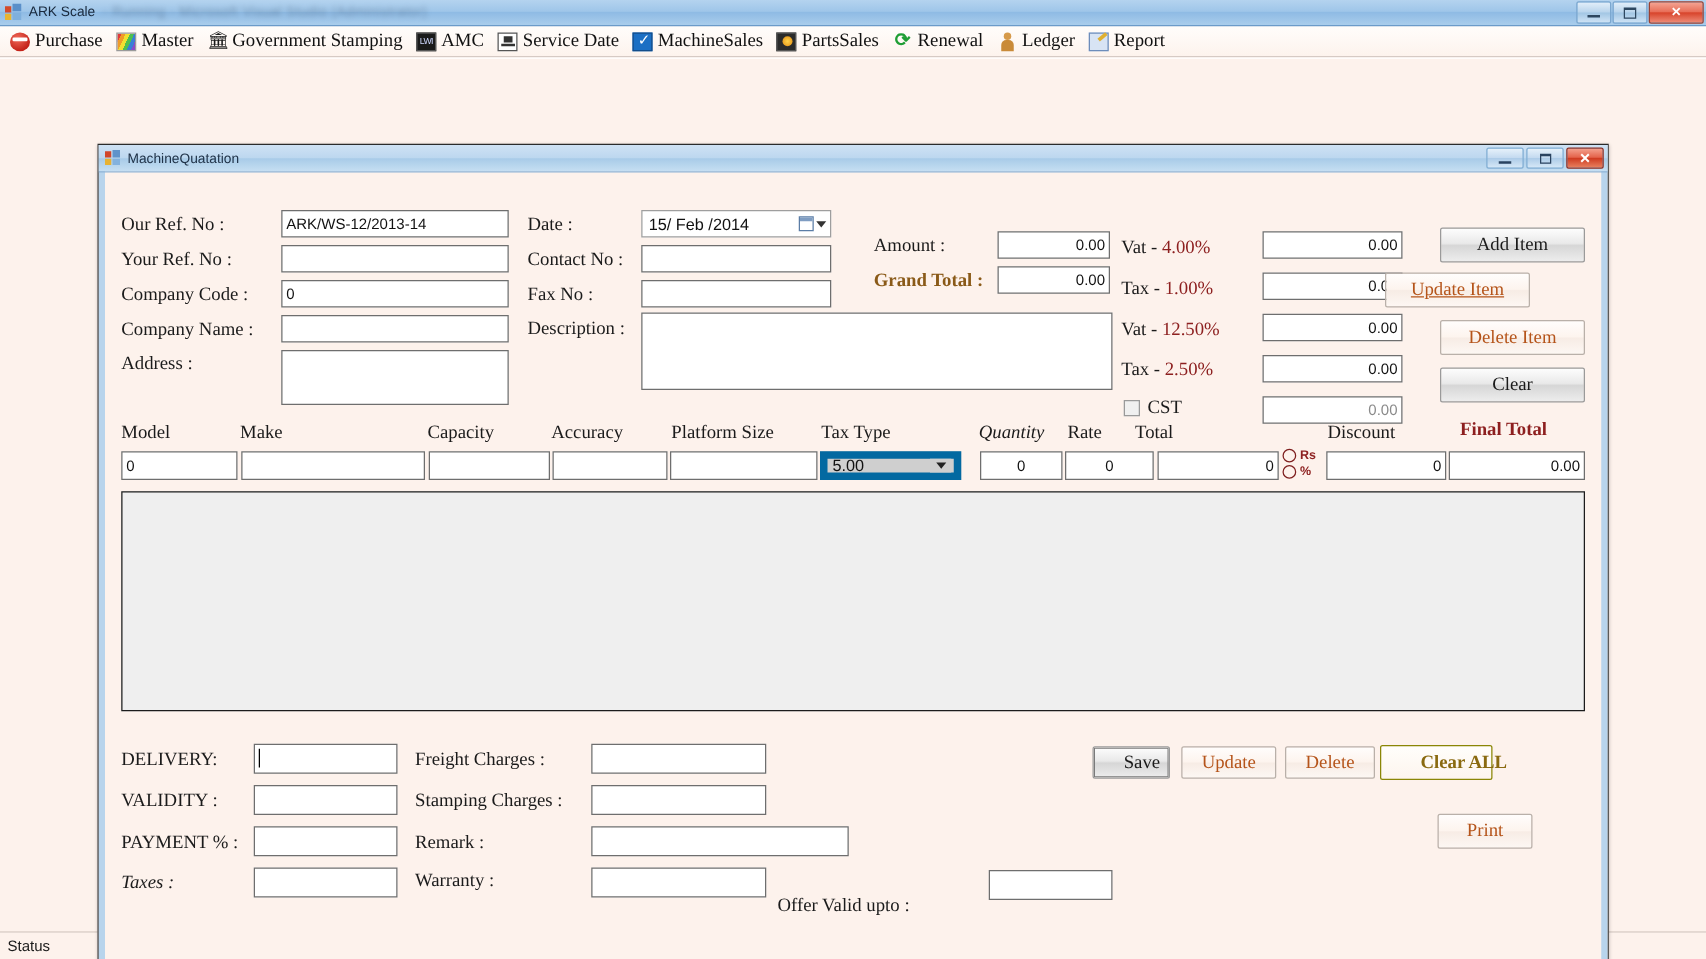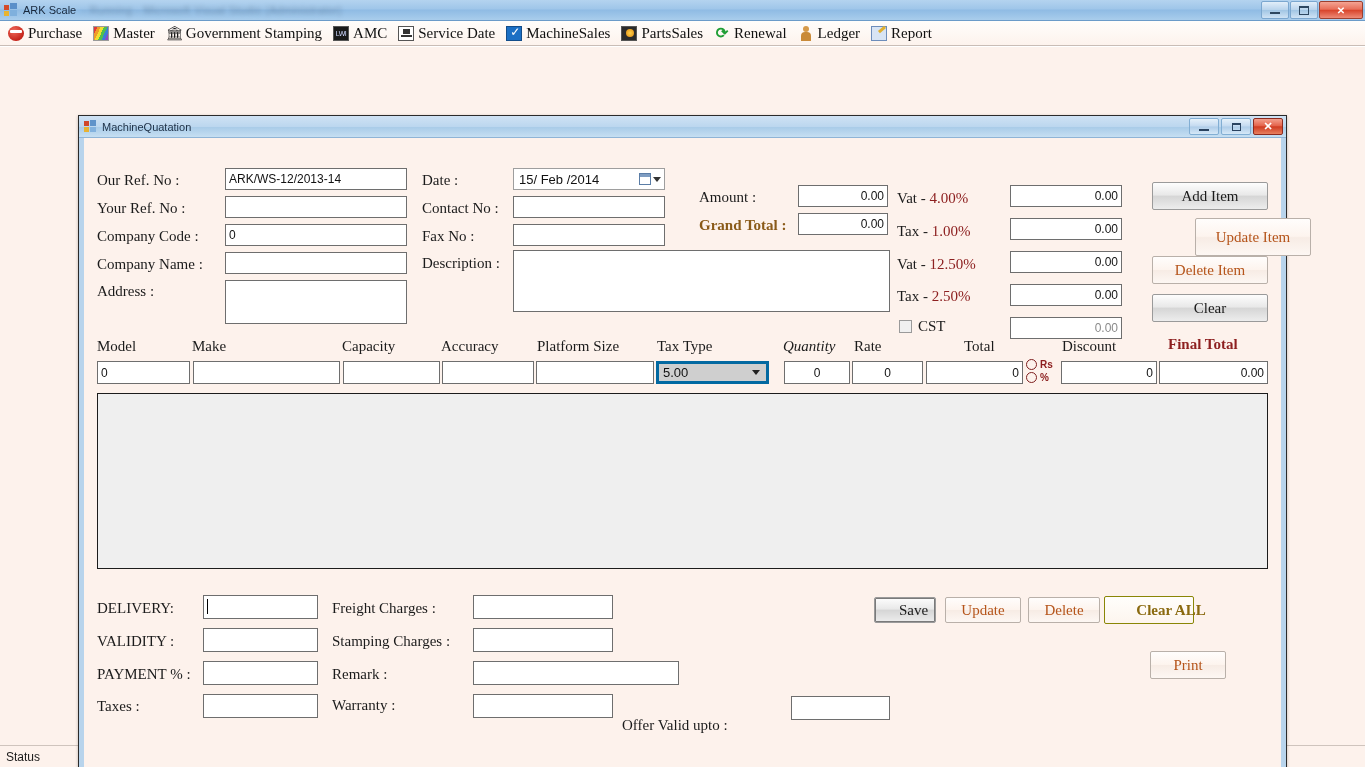--- a/index.html
+++ b/index.html
@@ -202,21 +202,21 @@
   }
   .dp-ico { display:flex; align-items:center; gap:2px; }
   .dp-cal {
     width:12px;height:12px;border:1px solid #5b7da6;background:#fff;position:relative;
   }
   .dp-cal::before{content:"";position:absolute;left:0;top:0;right:0;height:3px;background:#7f9dc2;}
   .dp-arrow { width:0;height:0;border-left:4px solid transparent;border-right:4px solid transparent;border-top:5px solid #333; }
 
   
   .combo {
-    position:absolute; border:3px solid #0369a1;
+    position:absolute; border:6px solid #0369a1;
     background:#cfcfcf;
     display:flex; align-items:center; justify-content:space-between;
     font-family:"Liberation Sans", sans-serif; font-size:13px; color:#111;
     padding:0 2px 0 4px;
   }
   .combo .cb-btn {
     width:17px; height:100%; display:flex; align-items:center; justify-content:center;
     background:#cfcfcf;
   }
   .cb-arrow { width:0;height:0;border-left:4px solid transparent;border-right:4px solid transparent;border-top:5px solid #222; }
@@ -405,33 +405,33 @@
           <span>CST</span>
         </label>
 
         <input class="tb num ap" style="left: 931px; top: 47px; width: 112px; height: 22px;" value="0.00">
         <input class="tb num ap" style="left: 931px; top: 80px; width: 112px; height: 22px;" value="0.00">
         <input class="tb num ap" style="left: 931px; top: 113px; width: 112px; height: 22px;" value="0.00">
         <input class="tb num ap" style="left: 931px; top: 146px; width: 112px; height: 22px;" value="0.00">
         <input class="tb num ap" style="left: 931px; top: 179px; width: 112px; height: 22px; color: rgb(138, 138, 138);" value="0.00">
 
         <div class="btn dark" style="left:1073px; top:44px;  width:116px; height:28px;">Add Item</div>
-        <div class="btn" style="left:1116px; top:80px;  width:116px; height:38px;">Update Item</div>
+        <div class="btn" style="left:1029px; top:80px;  width:116px; height:28px;text-decoration:underline;">Update Item</div>
         <div class="btn" style="left:1073px; top:118px; width:116px; height:28px;">Delete Item</div>
         <div class="btn dark" style="left:1073px; top:156px; width:116px; height:28px;">Clear</div>
 
         <div class="hdr-col" style="left:18px;  top:200px;">Model</div>
         <div class="hdr-col" style="left:113px; top:200px;">Make</div>
         <div class="hdr-col" style="left:263px; top:200px;">Capacity</div>
         <div class="hdr-col" style="left:362px; top:200px;">Accuracy</div>
         <div class="hdr-col" style="left:458px; top:200px;">Platform Size</div>
         <div class="hdr-col" style="left:578px; top:200px;">Tax Type</div>
         <div class="hdr-col" style="left:704px; top:200px;font-style:italic;">Quantity</div>
         <div class="hdr-col" style="left:775px; top:200px;">Rate</div>
-        <div class="hdr-col" style="left:885px; top:200px;text-align:right;">Total</div>
+        <div class="hdr-col" style="left:829px; top:200px;text-align:right;">Total</div>
         <div class="hdr-col" style="left:983px; top:200px;">Discount</div>
         <div class="hdr-col hdr-final" style="left:1089px; top:198px;">Final Total</div>
 
         <input class="tb ap" style="left: 18px; top: 223px; width: 93px; height: 23px;" value="0">
         <input class="tb ap" style="left: 114px; top: 223px; width: 147px; height: 23px;" value="">
         <input class="tb ap" style="left: 264px; top: 223px; width: 97px; height: 23px;" value="">
         <input class="tb ap" style="left: 363px; top: 223px; width: 92px; height: 23px;" value="">
         <input class="tb ap" style="left: 457px; top: 223px; width: 118px; height: 23px;" value="">
 
         <div class="combo" style="left:577px; top:223px; width:113px; height:23px;">
@@ -457,21 +457,21 @@
         </div>
 
         <input class="tb num ap" style="left: 982px; top: 223px; width: 96px; height: 23px;" value="0">
         <input class="tb num ap" style="left: 1080px; top: 223px; width: 109px; height: 23px;" value="0.00">
 
         <div class="datagrid" style="left:18px; top:255px; width:1171px; height:176px;"></div>
 
         <div class="row-lbl" style="left:18px; top:462px;">DELIVERY:</div>
         <div class="row-lbl" style="left:18px; top:495px;">VALIDITY :</div>
         <div class="row-lbl" style="left:18px; top:528px;">PAYMENT % :</div>
-        <div class="row-lbl" style="left:18px; top:560px;">Taxes :</div>
+        <div class="row-lbl" style="left:18px; top:560px;font-style:italic;">Taxes :</div>
 
         <input class="tb ap" style="left: 124px; top: 457px; width: 115px; height: 24px;" value="">
         <span class="caret" style="left:128px; top:461px; height:15px;"></span>
         <input class="tb ap" style="left: 124px; top: 490px; width: 115px; height: 24px;" value="">
         <input class="tb ap" style="left: 124px; top: 523px; width: 115px; height: 24px;" value="">
         <input class="tb ap" style="left: 124px; top: 556px; width: 115px; height: 24px;" value="">
 
         <div class="row-lbl" style="left:253px; top:462px;">Freight Charges :</div>
         <div class="row-lbl" style="left:253px; top:495px;">Stamping Charges :</div>
         <div class="row-lbl" style="left:253px; top:528px;">Remark :</div>

